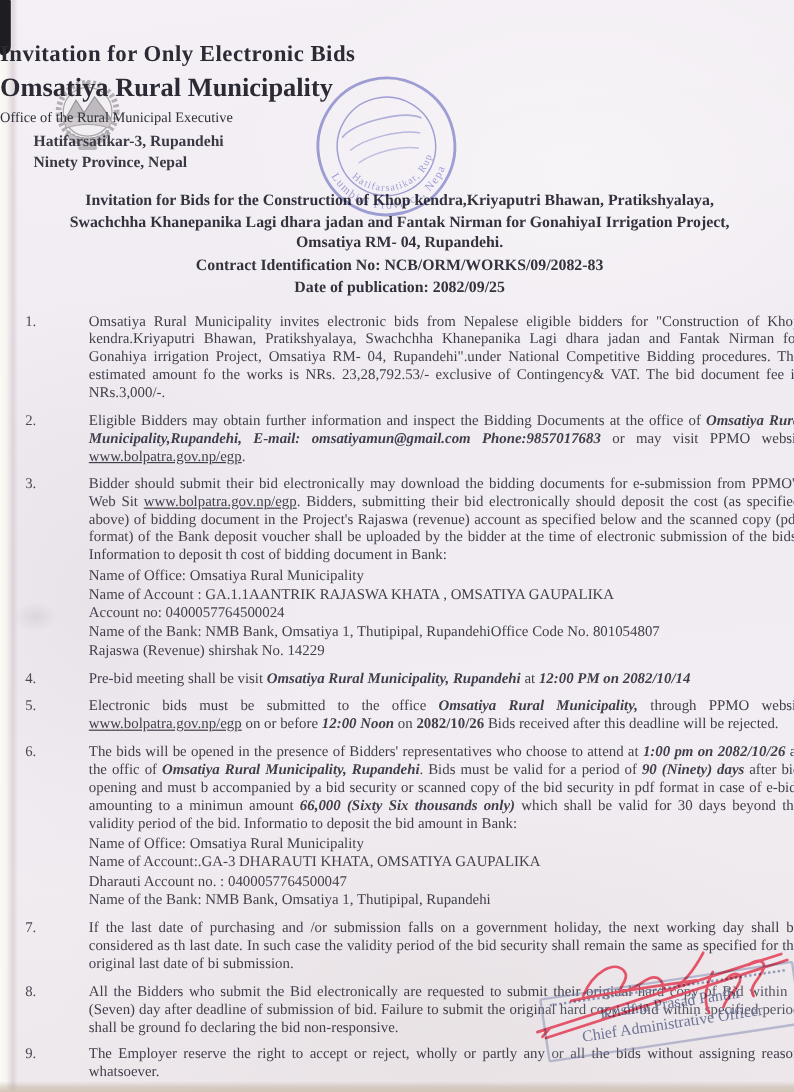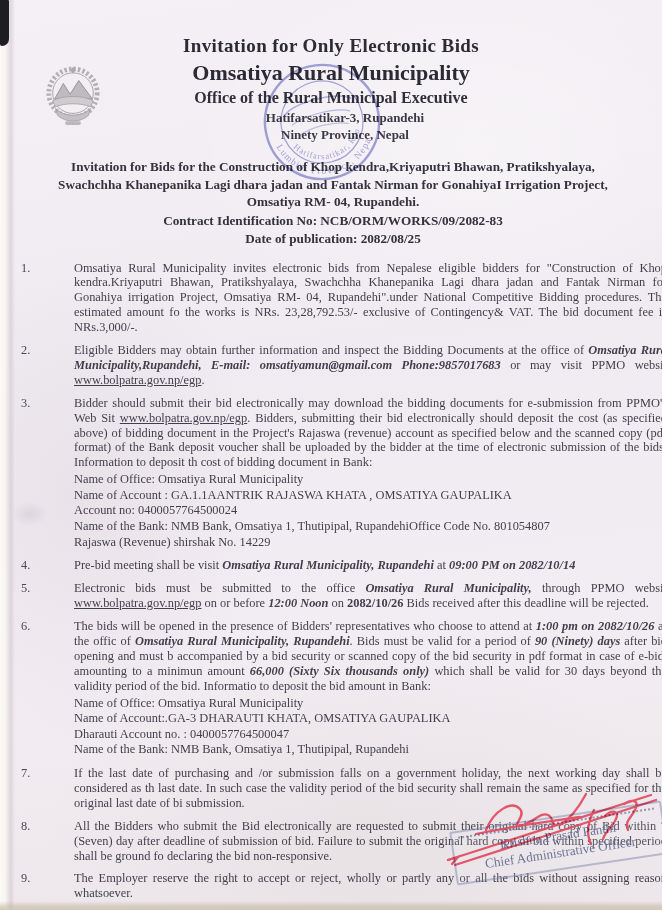--- a/index.html
+++ b/index.html
@@ -22,24 +22,24 @@
     background:radial-gradient(ellipse 26px 18px at 45% 40%, rgba(110,95,110,.12), rgba(110,95,110,0) 70%);}
 
   
   .logo{position:absolute;left:44px;top:66px;width:58px;height:62px;opacity:.85;}
 
   
   .seal{position:absolute;left:256px;top:56px;width:132px;height:132px;
     transform:rotate(-14deg);opacity:.55;mix-blend-mode:multiply;z-index:5;}
 
   
-  .header{position:relative;text-align:center;padding-top:34px;z-index:2;}
+  .header{position:relative;padding-top:34px;z-index:2;}
   .hd-title{font-size:19px;font-weight:bold;color:#2c2b35;letter-spacing:.4px;line-height:24px;}
   .hd-org{font-size:22px;font-weight:bold;color:#2c2b35;line-height:29px;}
-  .hd-office{font-size:16px;font-weight:bold;color:#302f39;line-height:22px;}
+  .hd-office{font-size:12px;font-weight:normal;color:#302f39;line-height:22px;}
   .hd-addr{font-size:13px;font-weight:bold;color:#3a3944;line-height:17px;padding-left:28px;}
 
   .subject{margin:15px 42px 0 46px;text-align:center;font-weight:bold;color:#33323d;
     font-size:13.2px;line-height:17.5px;position:relative;z-index:2;}
   .subject .meta{margin-top:1px;}
 
   
   .items{margin-top:13px;position:relative;z-index:1;}
   .item{display:flex;margin-bottom:8px;}
   .item .num{flex:none;width:74px;padding-left:21px;box-sizing:border-box;font-size:12.3px;color:#4a4853;}
@@ -101,21 +101,21 @@
     <div class="hd-title">Invitation for Only Electronic Bids</div>
     <div class="hd-org">Omsatiya Rural Municipality</div>
     <div class="hd-office">Office of the Rural Municipal Executive</div>
     <div class="hd-addr">Hatifarsatikar-3, Rupandehi</div>
     <div class="hd-addr">Ninety Province, Nepal</div>
   </div>
 
   <div class="subject">
     <div>Invitation for Bids for the Construction of Khop kendra,Kriyaputri Bhawan, Pratikshyalaya, Swachchha Khanepanika Lagi dhara jadan and Fantak Nirman for GonahiyaI Irrigation Project, Omsatiya RM- 04, Rupandehi.</div>
     <div class="meta">Contract Identification No: NCB/ORM/WORKS/09/2082-83</div>
-    <div class="meta">Date of publication: 2082/08/25</div>
+    <div class="meta">Date of publication: 2082/09/25</div>
   </div>
 
   <div class="items">
 
     <div class="item">
       <div class="num">1.</div>
       <div class="body"><span>Omsatiya Rural Municipality invites electronic bids from Nepalese eligible bidders for "Construction of Khop kendra.Kriyaputri Bhawan, Pratikshyalaya, Swachchha Khanepanika Lagi dhara jadan and Fantak Nirman for Gonahiya irrigation Project, Omsatiya RM- 04, Rupandehi".under National Competitive Bidding procedures. The estimated amount fo the works is NRs. 23,28,792.53/- exclusive of Contingency&amp; VAT. The bid document  fee is NRs.3,000/-.</span></div>
     </div>
 
     <div class="item">
@@ -132,21 +132,21 @@
           <div class="bank-line">Name of Account : GA.1.1AANTRIK RAJASWA KHATA , OMSATIYA   GAUPALIKA</div>
           <div class="bank-line">Account no: 0400057764500024</div>
           <div class="bank-line">Name of the Bank: NMB Bank, Omsatiya 1, Thutipipal, RupandehiOffice Code No. 801054807</div>
           <div class="bank-line">Rajaswa (Revenue) shirshak No. 14229</div>
         </div>
       </div>
     </div>
 
     <div class="item">
       <div class="num">4.</div>
-      <div class="body"><span>Pre-bid meeting shall be visit </span><span class="b i">Omsatiya Rural Municipality, Rupandehi</span><span> at </span><span class="b i">09:00 PM on 2082/10/14</span></div>
+      <div class="body"><span>Pre-bid meeting shall be visit </span><span class="b i">Omsatiya Rural Municipality, Rupandehi</span><span> at </span><span class="b i">12:00 PM on 2082/10/14</span></div>
     </div>
 
     <div class="item">
       <div class="num">5.</div>
       <div class="body"><span>Electronic bids must be submitted to the office </span><span class="b i">Omsatiya Rural Municipality,</span><span> through PPMO websit </span><span class="u">www.bolpatra.gov.np/egp</span><span> on or before </span><span class="b i">12:00 Noon</span><span> on </span><span class="b">2082/10/26</span><span>  Bids received after this deadline will be rejected.</span></div>
     </div>
 
     <div class="item">
       <div class="num">6.</div>
       <div class="body">

